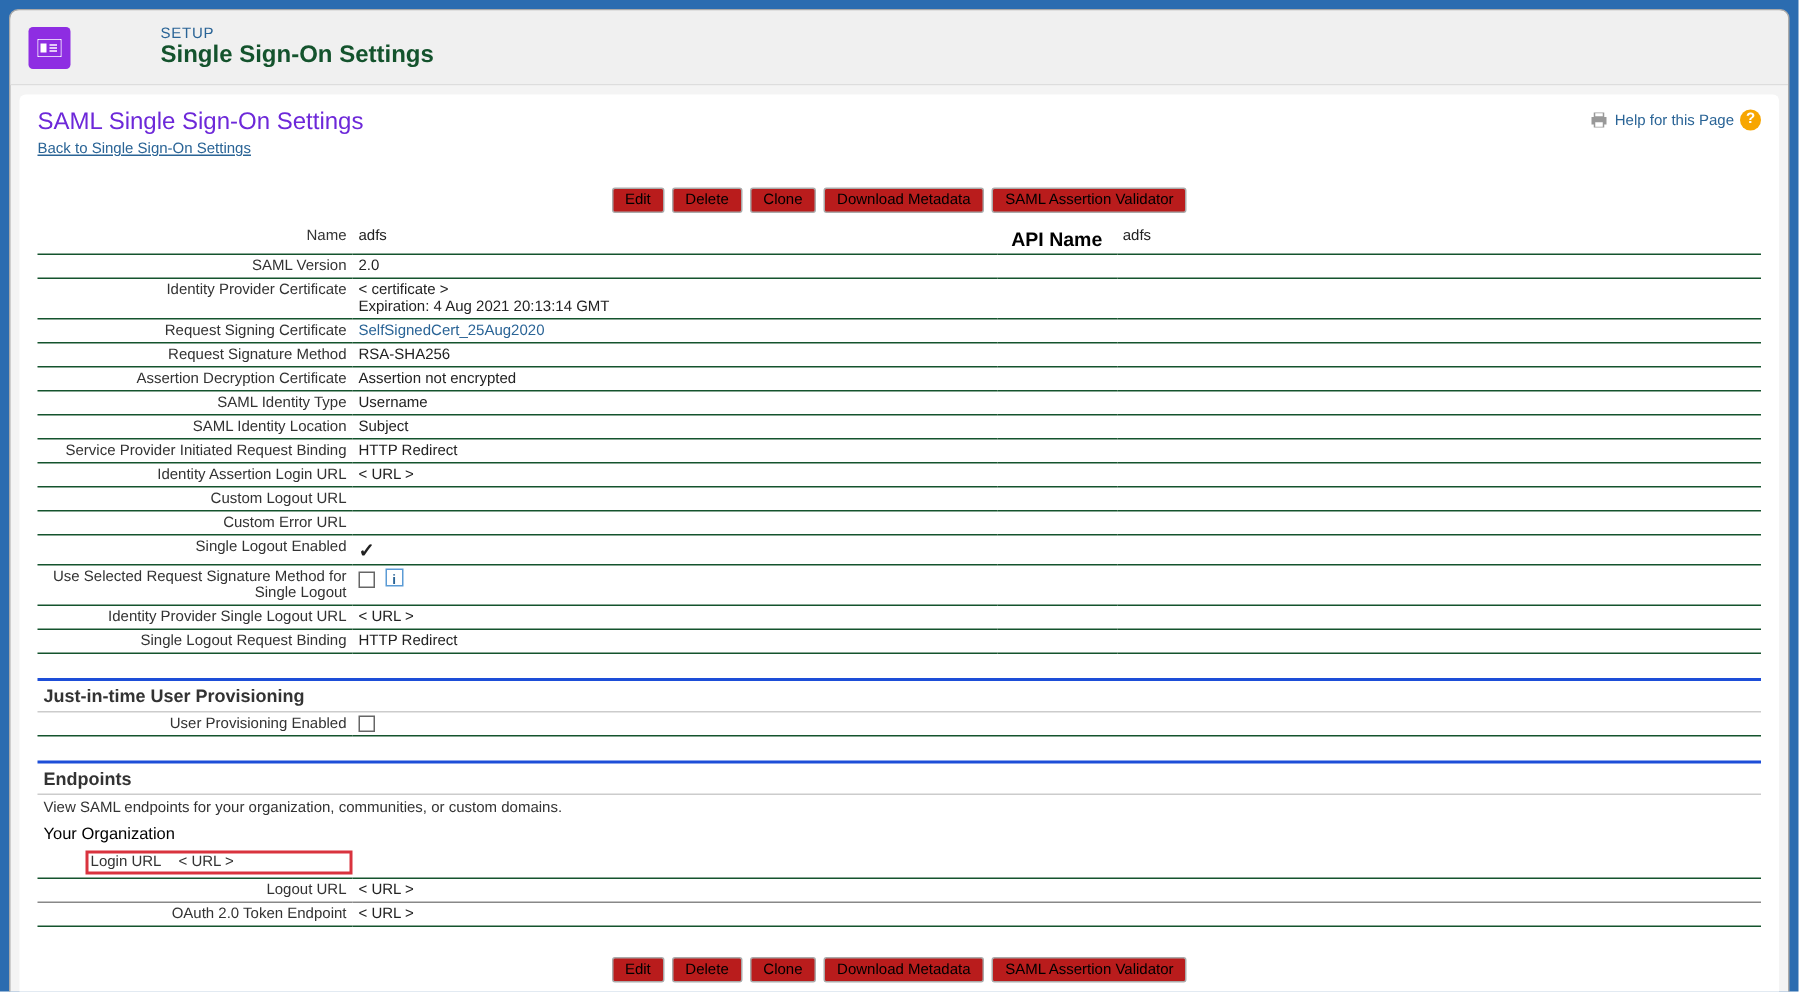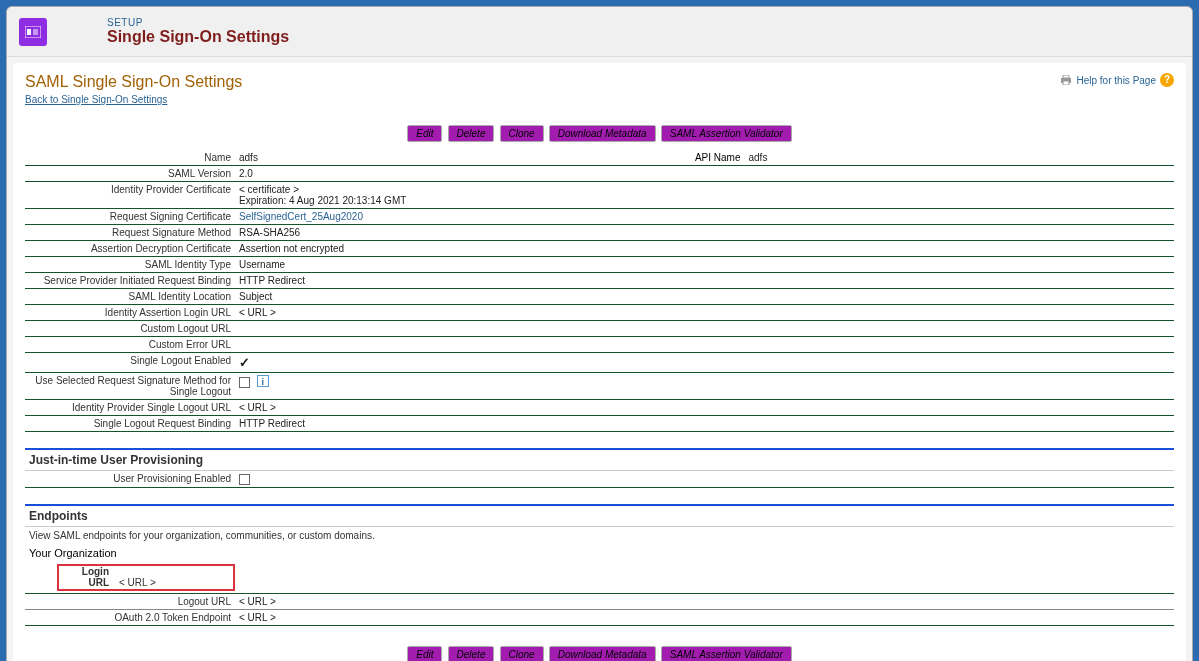--- a/index.html
+++ b/index.html
@@ -38,33 +38,33 @@
     font-size: 14px;
   }
   .header-text .setup-label {
     font-size: 10px;
     color: #2a6496;
     letter-spacing: 0.5px;
   }
   .header-text .page-title {
     font-size: 16px;
     font-weight: bold;
-    color: #7f1d1d;
+    color: #14532d;
   }
   .content-panel {
     background: #fff;
     margin: 6px;
     border-radius: 4px;
     padding: 10px 12px 20px 12px;
     min-height: 575px;
   }
   .page-h1 {
     font-size: 16px;
     font-weight: normal;
-    color: #a16207;
+    color: #6d28d9;
     margin-bottom: 2px;
   }
   .back-link {
     font-size: 10px;
     color: #2a6496;
     text-decoration: underline;
     cursor: pointer;
   }
   .help-area {
     float: right;
@@ -86,25 +86,24 @@
     font-size: 10px;
   }
   .btn-row {
     text-align: center;
     margin: 20px 0 8px 0;
   }
   .btn {
     font-size: 10px;
     padding: 2px 8px;
     border: 1px solid #aaa;
-    background: #a21caf;
+    background: #b91c1c;
     border-radius: 2px;
     cursor: pointer;
     margin: 0 1px;
-    font-style: italic;
   }
   .detail-table {
     width: 100%;
     border-collapse: collapse;
   }
   .detail-table tr {
     border-bottom: 1px solid #14532d;
   }
   .detail-table td {
     padding: 2px 4px;
@@ -116,23 +115,24 @@
     font-size: 10px;
     color: #333;
     padding-right: 8px;
   }
   .value-cell {
     font-size: 10px;
     color: #222;
   }
   .right-label-cell {
     width: 80px;
-    text-align: right;
-    font-size: 10px;
+    text-align: center;
+    font-size: 13px;
     padding-right: 6px;
+    font-weight: bold;
   }
   .section-header {
     font-size: 12px;
     font-weight: bold;
     border-top: 2px solid #1d4ed8;
     border-bottom: 1px solid #ccc;
     padding: 3px 4px;
     margin-top: 16px;
     color: #333;
   }
@@ -253,26 +253,26 @@
       </tr>
       <tr>
         <td class="label-cell">Assertion Decryption Certificate</td>
         <td class="value-cell" colspan="3">Assertion not encrypted</td>
       </tr>
       <tr>
         <td class="label-cell">SAML Identity Type</td>
         <td class="value-cell" colspan="3">Username</td>
       </tr>
       <tr>
+        <td class="label-cell">SAML Identity Location</td>
+        <td class="value-cell" colspan="3">Subject</td>
+      </tr>
+      <tr>
         <td class="label-cell">Service Provider Initiated Request Binding</td>
         <td class="value-cell" colspan="3">HTTP Redirect</td>
-      </tr>
-      <tr>
-        <td class="label-cell">SAML Identity Location</td>
-        <td class="value-cell" colspan="3">Subject</td>
       </tr>
       <tr>
         <td class="label-cell">Identity Assertion Login URL</td>
         <td class="value-cell" colspan="3">&lt; URL &gt;</td>
       </tr>
       <tr>
         <td class="label-cell">Custom Logout URL</td>
         <td class="value-cell" colspan="3"></td>
       </tr>
       <tr>
@@ -313,21 +313,21 @@
 
     <div class="section-header">Endpoints</div>
     <div class="section-desc">View SAML endpoints for your organization, communities, or custom domains.</div>
     <div class="sub-header">Your Organization</div>
 
     <table class="detail-table">
       <tbody>
           <tr>
         <td class="label-cell" style="padding-right:0;">
           <span class="highlight-box">
-            <span style="display:inline-block;width:60px;text-align:right;padding-right:10px;font-weight:bold;">Login URL</span><span style="display:inline-block;width:110px;text-align:left;">&lt; URL &gt;</span>
+            <span style="display:inline-block;width:60px;text-align:center;padding-right:10px;">Login URL</span><span style="display:inline-block;width:110px;text-align:left;">&lt; URL &gt;</span>
           </span>
         </td>
         <td></td>
       </tr>
       <tr class="logout-underline">
         <td class="label-cell">Logout URL</td>
         <td class="value-cell">&lt; URL &gt;</td>
       </tr>
       <tr>
         <td class="label-cell">OAuth 2.0 Token Endpoint</td>

